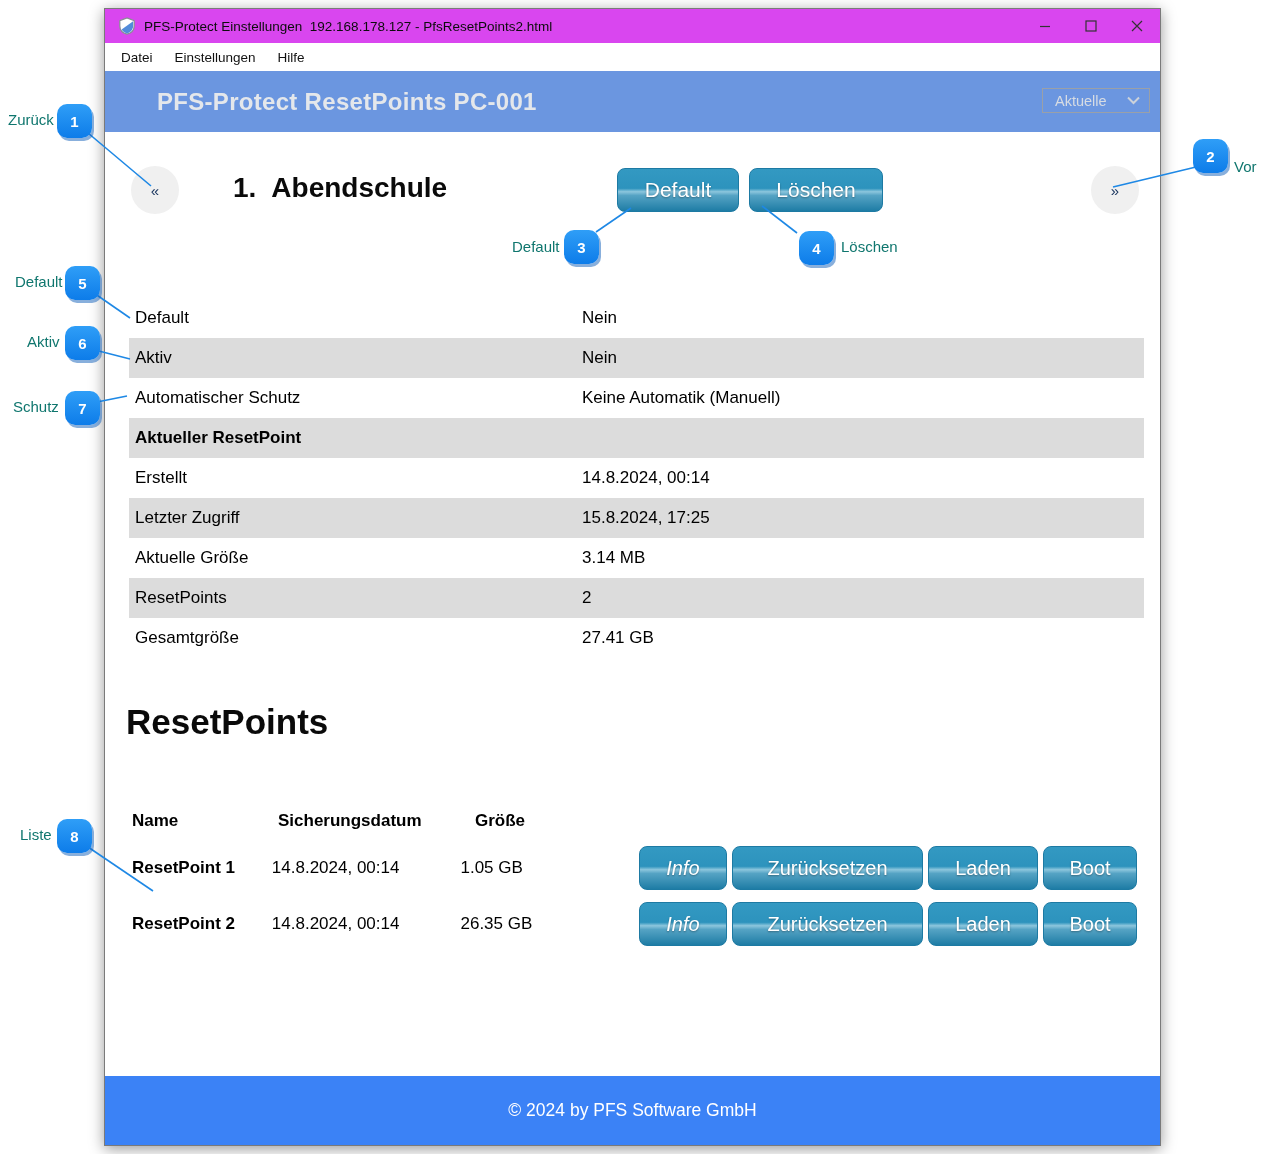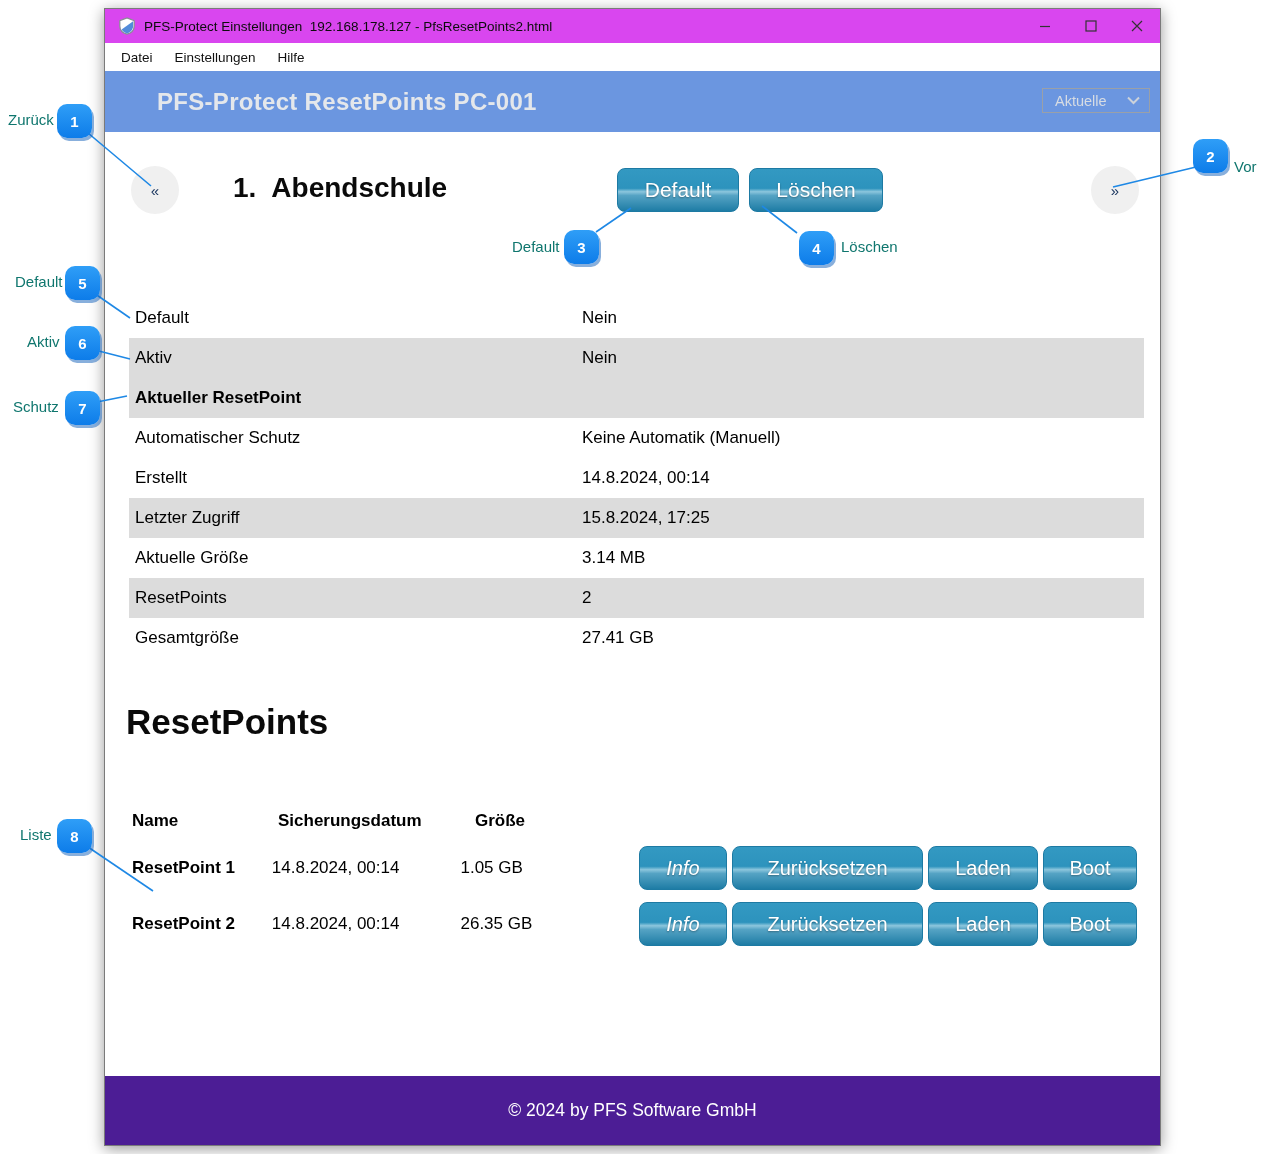--- a/index.html
+++ b/index.html
@@ -59,21 +59,21 @@
   .col-name { width:146px; font-weight:bold; }
   .lheader .col-name { font-weight:bold; }
   .col-date { width:197px; }
   .col-size { width:106px; }
   .actions { display:flex; gap:5px; margin-left:77px; }
   .btn-info { width:88px; height:44px; font-size:20px;font-style:italic; }
   .btn-reset { width:191px; height:44px; font-size:20px; }
   .btn-load { width:110px; height:44px; font-size:20px; }
   .btn-boot { width:94px; height:44px; font-size:20px; }
 
-  .appfooter { height:69px; background:#4c1d95; display:flex; align-items:center; justify-content:center; flex:0 0 auto; }
+  .appfooter { height:69px; background:#3b82f6; display:flex; align-items:center; justify-content:center; flex:0 0 auto; }
   .appfooter .footer-text { color:#ffffff; font-size:17.5px; }
 
   
   .ann-badge { position:absolute; width:35px; height:34px; border-radius:10px;
     background:linear-gradient(180deg,#2f9ef7,#0d7ce9); box-shadow:2px 3px 0 rgba(18,95,185,.5);
     color:#fff; font-size:15px; font-weight:bold; display:flex; align-items:center; justify-content:center; z-index:40; }
   .ann-label { position:absolute; font-size:15px; color:#0f766e; z-index:40; white-space:nowrap; }
   #ann-lines { position:absolute; left:0; top:0; width:1261px; height:1154px; z-index:35; pointer-events:none; }
 </style>
 </head>
@@ -143,27 +143,27 @@
 
       <div class="props">
         <div class="prow">
           <span class="plabel">Default</span>
           <span class="pvalue">Nein</span>
         </div>
         <div class="prow shaded">
           <span class="plabel">Aktiv</span>
           <span class="pvalue">Nein</span>
         </div>
+        <div class="prow">
+          <span class="plabel">Automatischer Schutz</span>
+          <span class="pvalue">Keine Automatik (Manuell)</span>
+        </div>
         <div class="prow shaded section">
           <span class="plabel">Aktueller ResetPoint</span>
           <span class="pvalue"></span>
-        </div>
-        <div class="prow">
-          <span class="plabel">Automatischer Schutz</span>
-          <span class="pvalue">Keine Automatik (Manuell)</span>
         </div>
         <div class="prow">
           <span class="plabel">Erstellt</span>
           <span class="pvalue">14.8.2024, 00:14</span>
         </div>
         <div class="prow shaded">
           <span class="plabel">Letzter Zugriff</span>
           <span class="pvalue">15.8.2024, 17:25</span>
         </div>
         <div class="prow">

